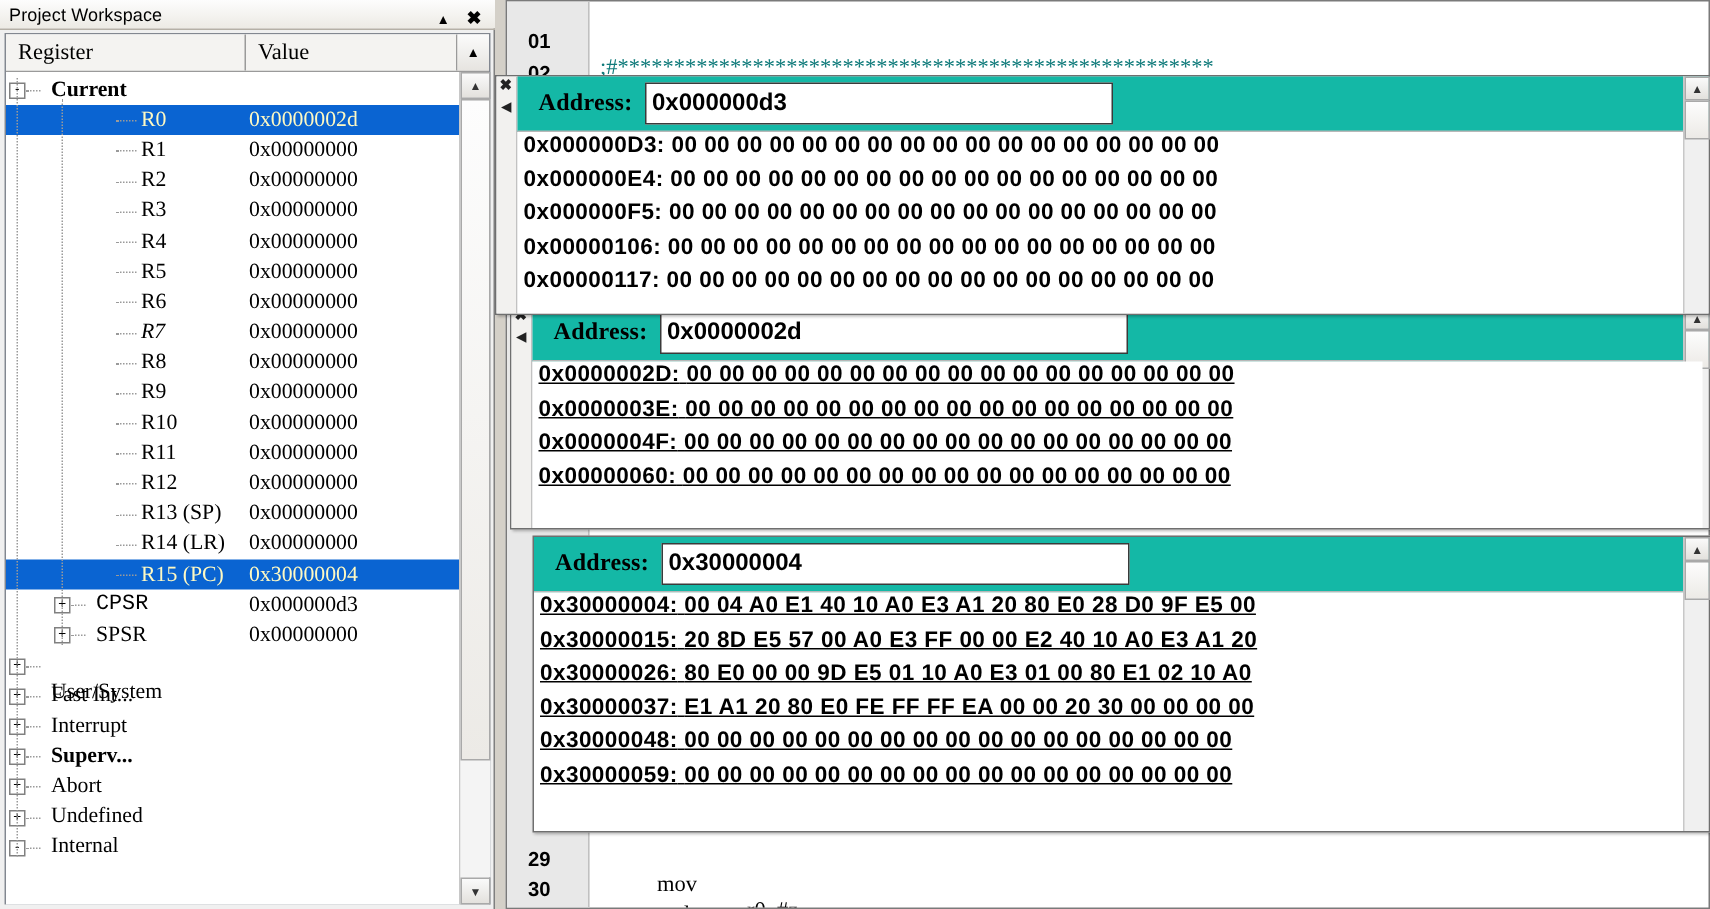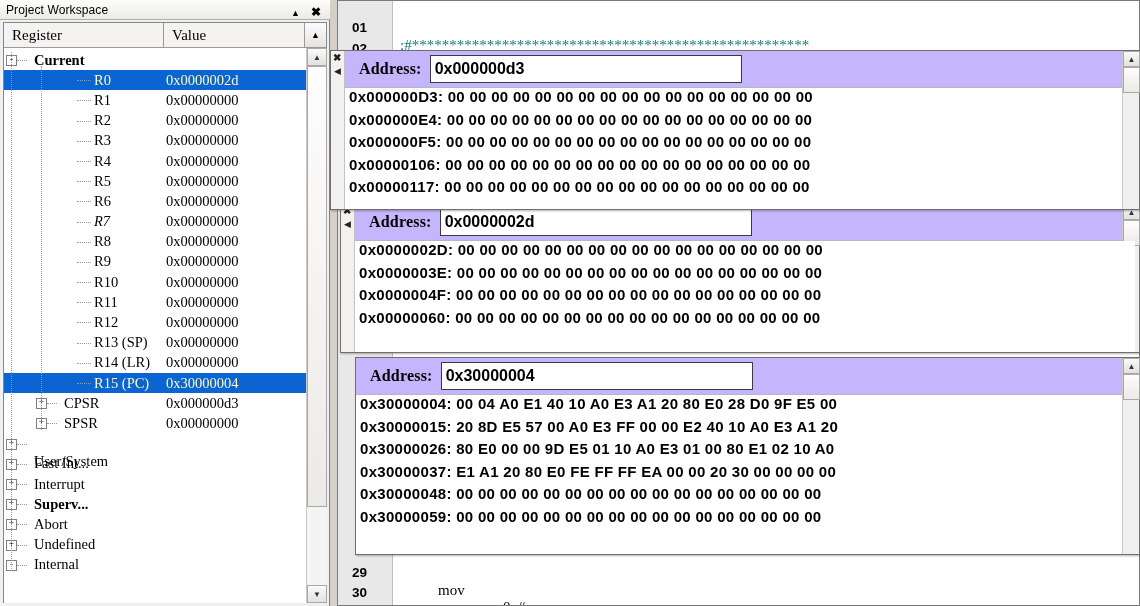--- a/index.html
+++ b/index.html
@@ -129,21 +129,21 @@
   }
   .mw-gut-x{
     position:absolute;left:2px;top:2px;font-size:10px;font-weight:bold;color:#222;
     font-family:"Liberation Sans",sans-serif;line-height:10px;
   }
   .mw-gut-a{
     position:absolute;left:3px;top:16px;font-size:9px;color:#222;line-height:9px;
   }
   .mw-top{
     position:absolute;left:14px;top:0;right:0;height:37px;
-    background:#c4b5fd;border-bottom:1px solid #b8b8b8;box-sizing:border-box;
+    background:#14b8a6;border-bottom:1px solid #b8b8b8;box-sizing:border-box;
     display:flex;align-items:center;
   }
   .mw-addr-label{
     font-family:"Liberation Serif",serif;font-weight:bold;font-size:16px;color:#000;
     padding-left:14px;padding-right:8px;letter-spacing:0.2px;
   }
   .mw-addr-input{
     height:28px;background:#ffffff;border:1px solid #3a3a3a;box-sizing:border-box;
     display:flex;align-items:center;padding-left:4px;
     font-family:"Liberation Sans",sans-serif;font-weight:bold;font-size:16px;color:#000;
@@ -220,21 +220,21 @@
 
   <div class="memwin" style="left:355px;top:357px;width:785px;height:198px;">
     <div class="mw-top" style="left:0;">
       <span class="mw-addr-label">Address:</span>
       <span class="mw-addr-input" style="width:312px;">0x30000004</span>
     </div>
     <div class="mw-sb">
       <div class="mw-sb-arrow">▲</div>
       <div class="mw-sb-thumb"></div>
     </div>
-    <div class="mw-grid" style="left:0;top:37px;right:17px;">
+    <div class="mw-grid" style="left:0;top:37px;right:17px;text-decoration:underline;">
       <div class="mrow"><span>0x30000004:</span> <span>00 04 A0 E1 40 10 A0 E3 A1 20 80 E0 28 D0 9F E5 00</span></div>
       <div class="mrow"><span>0x30000015:</span> <span>20 8D E5 57 00 A0 E3 FF 00 00 E2 40 10 A0 E3 A1 20</span></div>
       <div class="mrow"><span>0x30000026:</span> <span>80 E0 00 00 9D E5 01 10 A0 E3 01 00 80 E1 02 10 A0</span></div>
       <div class="mrow"><span>0x30000037:</span> <span>E1 A1 20 80 E0 FE FF FF EA 00 00 20 30 00 00 00 00</span></div>
       <div class="mrow"><span>0x30000048:</span> <span>00 00 00 00 00 00 00 00 00 00 00 00 00 00 00 00 00</span></div>
       <div class="mrow"><span>0x30000059:</span> <span>00 00 00 00 00 00 00 00 00 00 00 00 00 00 00 00 00</span></div>
     </div>
   </div>
 
   <div class="memwin" style="left:340px;top:203px;width:800px;height:150px;">
@@ -243,21 +243,21 @@
       <span class="mw-gut-a">◀</span>
     </div>
     <div class="mw-top">
       <span class="mw-addr-label">Address:</span>
       <span class="mw-addr-input" style="width:312px;">0x0000002d</span>
     </div>
     <div class="mw-sb">
       <div class="mw-sb-arrow">▲</div>
       <div class="mw-sb-thumb"></div>
     </div>
-    <div class="mw-grid" style="right:4px;">
+    <div class="mw-grid" style="right:4px;text-decoration:underline;">
       <div class="mrow"><span>0x0000002D:</span> <span>00 00 00 00 00 00 00 00 00 00 00 00 00 00 00 00 00</span></div>
       <div class="mrow"><span>0x0000003E:</span> <span>00 00 00 00 00 00 00 00 00 00 00 00 00 00 00 00 00</span></div>
       <div class="mrow"><span>0x0000004F:</span> <span>00 00 00 00 00 00 00 00 00 00 00 00 00 00 00 00 00</span></div>
       <div class="mrow"><span>0x00000060:</span> <span>00 00 00 00 00 00 00 00 00 00 00 00 00 00 00 00 00</span></div>
     </div>
   </div>
 
   <div class="memwin" style="left:330px;top:50px;width:810px;height:160px;">
     <div class="mw-gutter">
       <span class="mw-gut-x">✖</span>
@@ -381,21 +381,21 @@
               <span class="val">0x00000000</span>
             </div>
             <div class="trow sel">
               <span class="dots" style="left: 73px; top: 10px; width: 14px;"></span>
               <span class="lbl" style="left: 90px;">R15 (PC)</span>
               <span class="val">0x30000004</span>
             </div>
             <div class="trow">
               <span class="exp" style="left: 32px; top: 5px;">+</span>
               <span class="dots" style="left: 43px; top: 10px; width: 10px;"></span>
-              <span class="lbl" style="left: 60px;">CPSR</span>
+              <span class="lbl" style="left: 60px; font-family: Liberation Mono, monospace;">CPSR</span>
               <span class="val">0x000000d3</span>
             </div>
             <div class="trow">
               <span class="exp" style="left: 32px; top: 5px;">+</span>
               <span class="dots" style="left: 43px; top: 10px; width: 10px;"></span>
               <span class="lbl" style="left: 60px;">SPSR</span>
               <span class="val">0x00000000</span>
             </div>
             <div class="trow">
               <span class="exp" style="left: 2px; top: 5px;">+</span>

